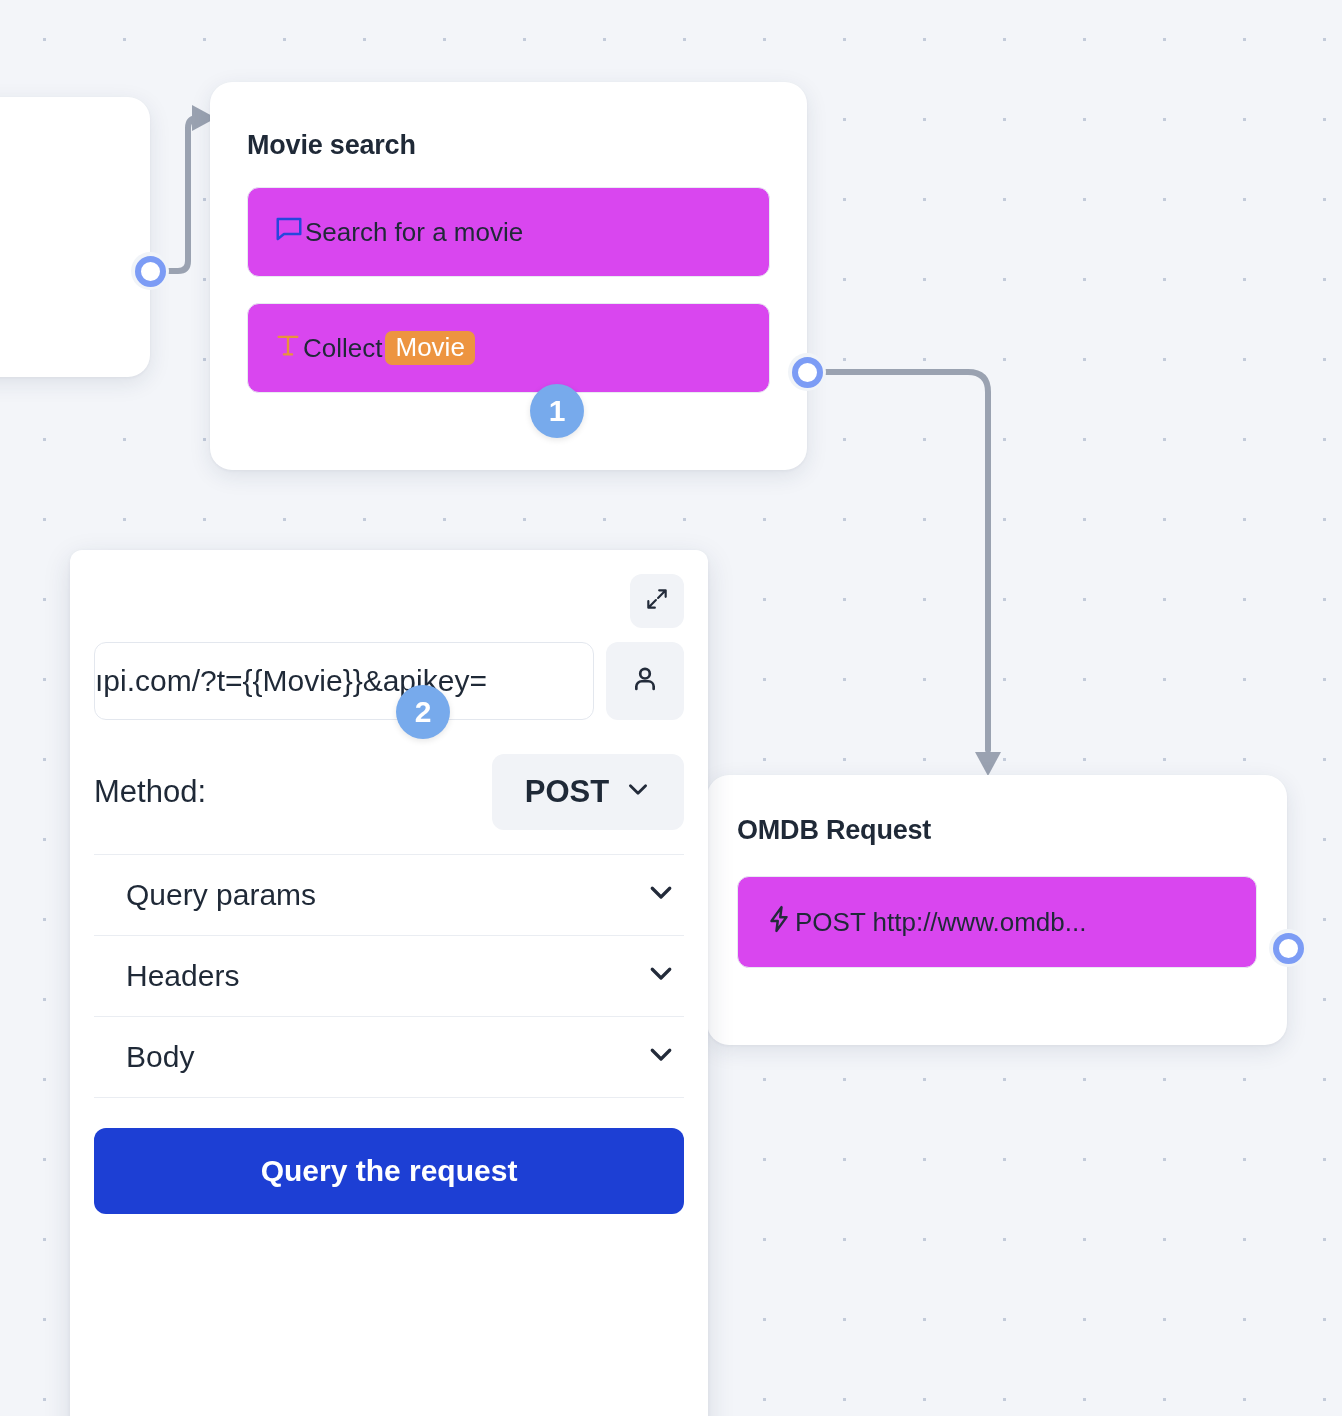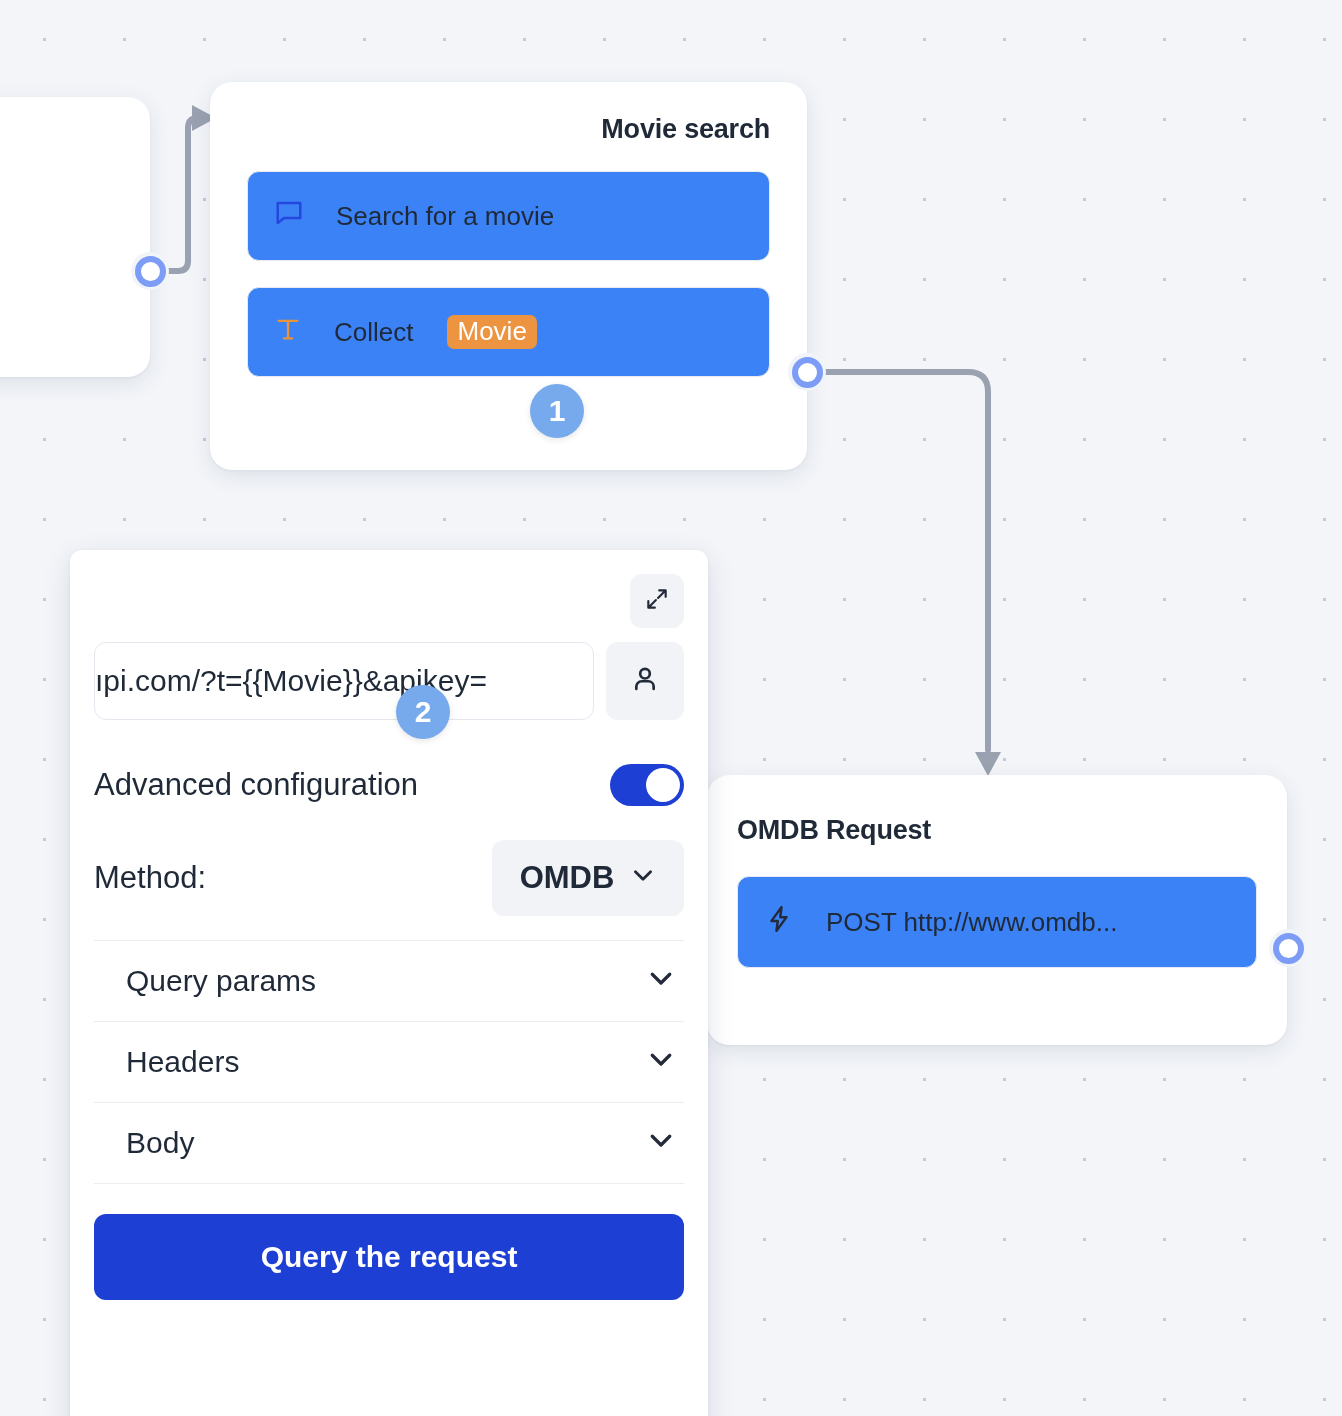--- a/index.html
+++ b/index.html
@@ -44,36 +44,35 @@
   }
 
   .node-title {
     font-size: 27px;
     font-weight: bold;
     color: #1f2937;
     letter-spacing: -0.2px;
   }
 
   .node-row {
-    background: #3b82f6;
+    background: #d946ef;
     border: 1px solid #e7ebf1;
     border-radius: 12px;
     display: flex;
     align-items: center;
-    gap: 32px;
+    gap: 1px;
     color: #1f2937;
     font-size: 26px;
   }
 
   
   #node-movie-search {
     left: 210px; top: 82px;
     width: 597px; height: 388px;
-    padding: 32px 37px;
-    text-align: right;
+    padding: 48px 37px;
   }
   #node-movie-search .node-title { margin-bottom: 26px; }
   #node-movie-search .node-row {
     height: 90px;
     padding: 0 26px;
   }
   #row-search-movie { margin-bottom: 26px; }
 
   .chip-movie {
     background: #ed9440;
@@ -349,29 +348,25 @@
     <div class="user-btn">
       <span>
         <svg width="32" height="32" viewBox="0 0 24 24" fill="none" stroke="#232b3a" stroke-width="2" stroke-linecap="round" stroke-linejoin="round">
           <circle cx="12" cy="8" r="3.6"></circle>
           <path d="M5.5 19.5v-1.8a4 4 0 0 1 4-4h5a4 4 0 0 1 4 4v1.8"></path>
         </svg>
       </span>
     </div>
   </div>
 
-  <div class="adv-row">
-    <span class="adv-label">Advanced configuration</span>
-    <div class="toggle"></div>
-  </div>
 
   <div class="method-row">
     <span class="method-label">Method:</span>
     <div class="method-select">
-      <span>OMDB</span>
+      <span>POST</span>
       <span class="chevron-down">
         <svg width="26" height="26" viewBox="0 0 24 24" fill="none" stroke="#232b3a" stroke-width="2.6" stroke-linecap="round" stroke-linejoin="round">
           <path d="M5 9l7 7 7-7"></path>
         </svg>
       </span>
     </div>
   </div>
 
   <div class="accordion-item">
     <span>Query params</span>

